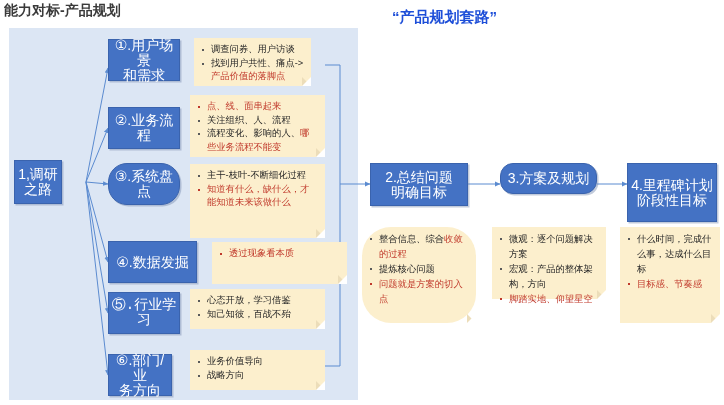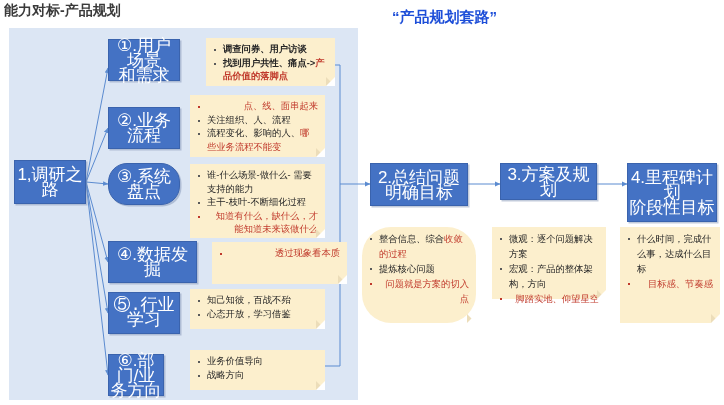--- a/index.html
+++ b/index.html
@@ -32,21 +32,21 @@
   }
 
   
   .bbox{
     position:absolute;
     background:#4472c4;
     border:1px solid #3a63ad;
     color:#ffffff;
     display:flex;align-items:center;justify-content:center;
     text-align:center;
-    font-size:17px;
+    font-size:14px;
     line-height:15px;
     box-sizing:border-box;
     letter-spacing:0px;
   }
   .bbox.shadow{box-shadow:1.5px 1.5px 0 rgba(120,140,175,.45);}
 
   
   .note{
     position:absolute;
     background:#fcefcd;
@@ -76,21 +76,21 @@
     padding-left:10px;
     margin:0 0 0 0;
   }
   .note li::before{
     content:"";
     position:absolute;left:1px;top:6px;
     width:2px;height:2px;background:#5a5a5a;
   }
   .note li.red::before{background:#c0392b;}
   .red-t{color:#c0392b;}
-  .note li.red{color:#c0392b;text-align:right;}
+  .note li.red{color:#c0392b;}
 
   
   svg.wires{position:absolute;left:0;top:0;width:724px;height:405px;overflow:visible;}
 </style>
 </head>
 <body>
 
 <div class="canvas">
 
   <div class="main-title">能力对标-产品规划</div>
@@ -114,97 +114,96 @@
       <path d="M86,182 L108,375" marker-end="url(#arw)"></path>
 
       <path d="M325,65 L340,65 L340,366 L325,366"></path>
       <path d="M340,184 L370,184" marker-end="url(#arw)"></path>
 
       <path d="M468,184 L500,184" marker-end="url(#arw)"></path>
       <path d="M597,184 L627,184" marker-end="url(#arw)"></path>
     </g>
   </svg>
 
-  <div class="bbox shadow" style="left:14px;top:160px;width:72px;height:44px;">
+  <div class="bbox shadow" style="left:14px;top:160px;width:48px;height:44px;">
     <span>1,调研之路</span>
   </div>
 
   <div class="bbox shadow" style="left:108px;top:39px;width:72px;height:42px;">
     <span>
       <span>①.用户场景</span><br><span>和需求</span>
     </span>
   </div>
   <div class="bbox shadow" style="left:108px;top:107px;width:72px;height:42px;">
     <span>②.业务流程</span>
   </div>
   <div class="bbox shadow" style="left:108px;top:163px;width:72px;height:42px;border-radius:19px;">
     <span>③.系统盘点</span>
   </div>
   <div class="bbox shadow" style="left:108px;top:241px;width:89px;height:42px;">
     <span>④.数据发掘</span>
   </div>
   <div class="bbox shadow" style="left:108px;top:292px;width:72px;height:42px;font-family:Liberation Mono, monospace;">
     <span>⑤.行业学习</span>
   </div>
-  <div class="bbox shadow" style="left:108px;top:354px;width:56px;height:42px;">
+  <div class="bbox shadow" style="left:108px;top:354px;width:64px;height:42px;">
     <span>
       <span>⑥.部门/业</span><br><span>务方向</span>
     </span>
   </div>
 
-  <div class="note" style="left:206px;top:38px;width:129px;height:48px;font-weight:bold;">
+  <div class="note" style="left:194px;top:38px;width:117px;height:48px;">
       <ul>
         <li><span>调查问券、用户访谈</span></li>
         <li><span>找到用户共性、痛点-&gt;</span><span class="red-t">产品价值的落脚点</span></li>
       </ul>
       <i class="fold-tri"></i>
     </div>
   <div class="note" style="left:190px;top:95px;width:135px;height:62px;">
       <ul>
         <li class="red"><span>点、线、面串起来</span></li>
         <li><span>关注组织、人、流程</span></li>
         <li><span>流程变化、影响的人、</span><span class="red-t">哪些业务流程不能变</span></li>
       </ul>
       <i class="fold-tri"></i>
     </div>
   <div class="note" style="left:190px;top:164px;width:135px;height:74px;">
       <ul>
-        <li><span>谁-什么场景-做什么- 需要支持的能力</span></li>
         <li><span>主干-枝叶-不断细化过程</span></li>
         <li class="red"><span>知道有什么，缺什么，才能知道未来该做什么</span></li>
       </ul>
       <i class="fold-tri"></i>
     </div>
   <div class="note" style="left:190px;top:242px;width:135px;height:42px;margin-left:22px;">
       <ul>
         <li class="red"><span>透过现象看本质</span></li>
       </ul>
       <i class="fold-tri"></i>
     </div>
   <div class="note" style="left:190px;top:289px;width:135px;height:40px;">
       <ul>
+        <li><span>心态开放，学习借鉴</span></li>
         <li><span>知己知彼，百战不殆</span></li>
-        <li><span>心态开放，学习借鉴</span></li>
       </ul>
       <i class="fold-tri"></i>
     </div>
   <div class="note" style="left:190px;top:350px;width:135px;height:40px;">
       <ul>
         <li><span>业务价值导向</span></li>
         <li><span>战略方向</span></li>
       </ul>
       <i class="fold-tri"></i>
     </div>
 
   <div class="bbox shadow" style="left:370px;top:163px;width:98px;height:43px;">
     <span>
       <span>2.总结问题</span><br><span>明确目标</span>
     </span>
   </div>
-  <div class="bbox shadow" style="left:500px;top:163px;width:97px;height:37px;">
+  <div class="bbox shadow" style="left:500px;top:163px;width:97px;height:31px;border-radius:13px;">
     <span>3.方案及规划</span>
   </div>
   <div class="bbox shadow" style="left:627px;top:163px;width:90px;height:59px;">
     <span>
       <span>4.里程碑计划</span><br><span>阶段性目标</span>
     </span>
   </div>
 
   <div class="note" style="left:362px;top:227px;width:114px;height:96px;line-height:15px;border-radius:29px;">
       <ul>

